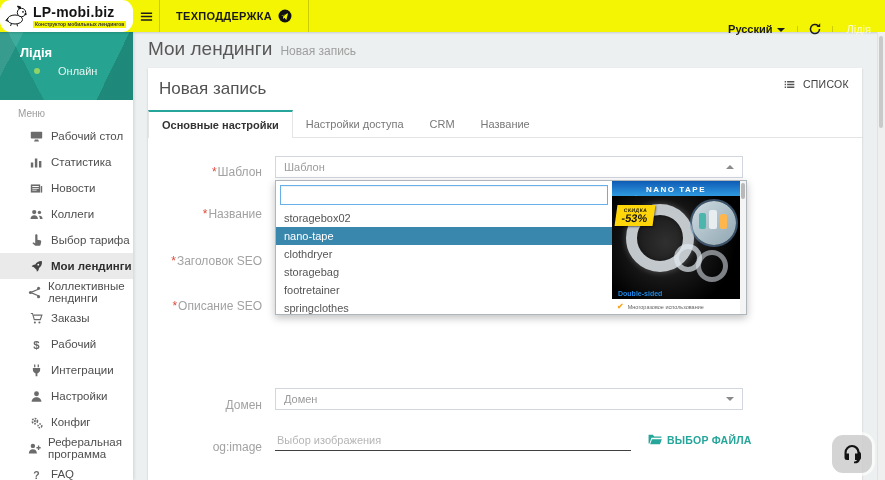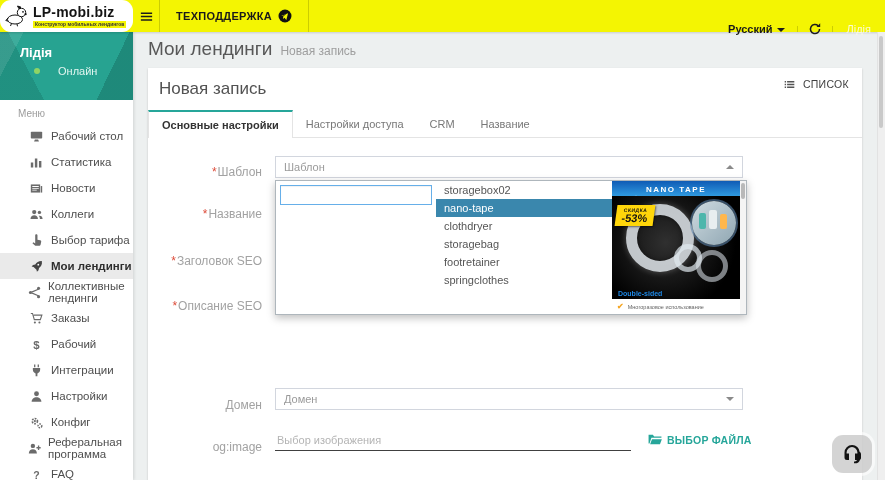--- a/index.html
+++ b/index.html
@@ -80,21 +80,21 @@
          font-size:11px;color:#555;background:transparent;outline:none;padding:0 2px;
          font-family:"Liberation Sans",sans-serif;}
   .uline::placeholder{color:#b4b4b4;}
   .file-btn{position:absolute;display:flex;align-items:center;gap:5px;cursor:pointer;
             font-size:10.5px;font-weight:bold;color:#26a69a;letter-spacing:.2px;}
   .file-btn svg{width:14px;height:12px;fill:#26a69a;}
 
   
   .dropdown{position:absolute;left:127px;top:112px;width:470px;height:133px;background:#fff;
             border:1px solid #aeb6bc;box-shadow:0 3px 8px rgba(0,0,0,.25);z-index:30;display:flex;}
-  .dd-left{width:336px;box-sizing:border-box;display:flex;}
+  .dd-left{width:336px;box-sizing:border-box;display:flex;flex-direction:column;}
   .dd-search{margin:4px;height:18px;border:1px solid #66afe9;outline:none;font-size:11px;
              padding:0 4px;box-shadow:inset 0 1px 1px rgba(0,0,0,.06);
              font-family:"Liberation Sans",sans-serif;}
   .dd-opts{flex:1;overflow:hidden;}
   .opt{height:18px;line-height:18px;padding-left:8px;font-size:11px;color:#555;cursor:pointer;
        white-space:nowrap;}
   .opt.hl{background:#3a87ad;color:#fff;}
   .dd-scroll{width:6px;background:#f4f4f4;position:relative;}
   .dd-thumb{position:absolute;top:2px;left:1px;width:4px;height:16px;background:#b9b9b9;border-radius:2px;}
 

